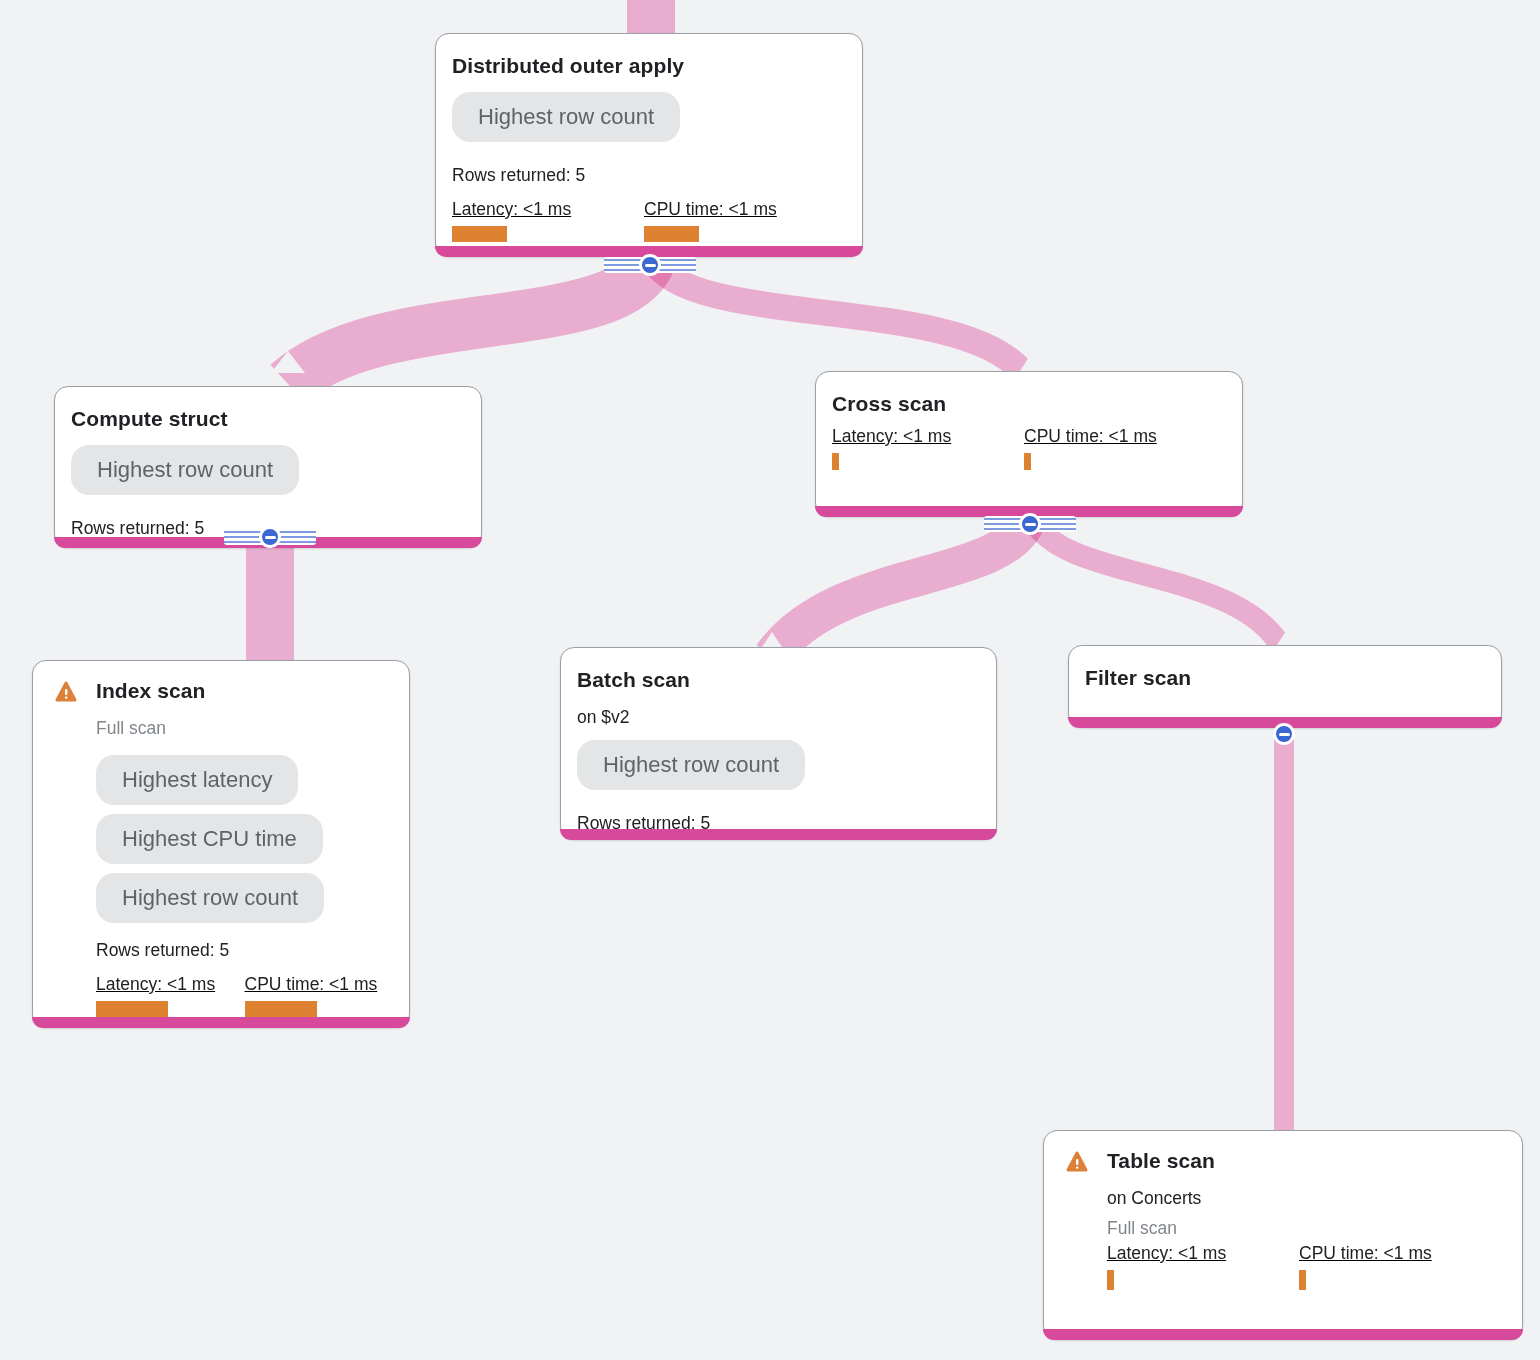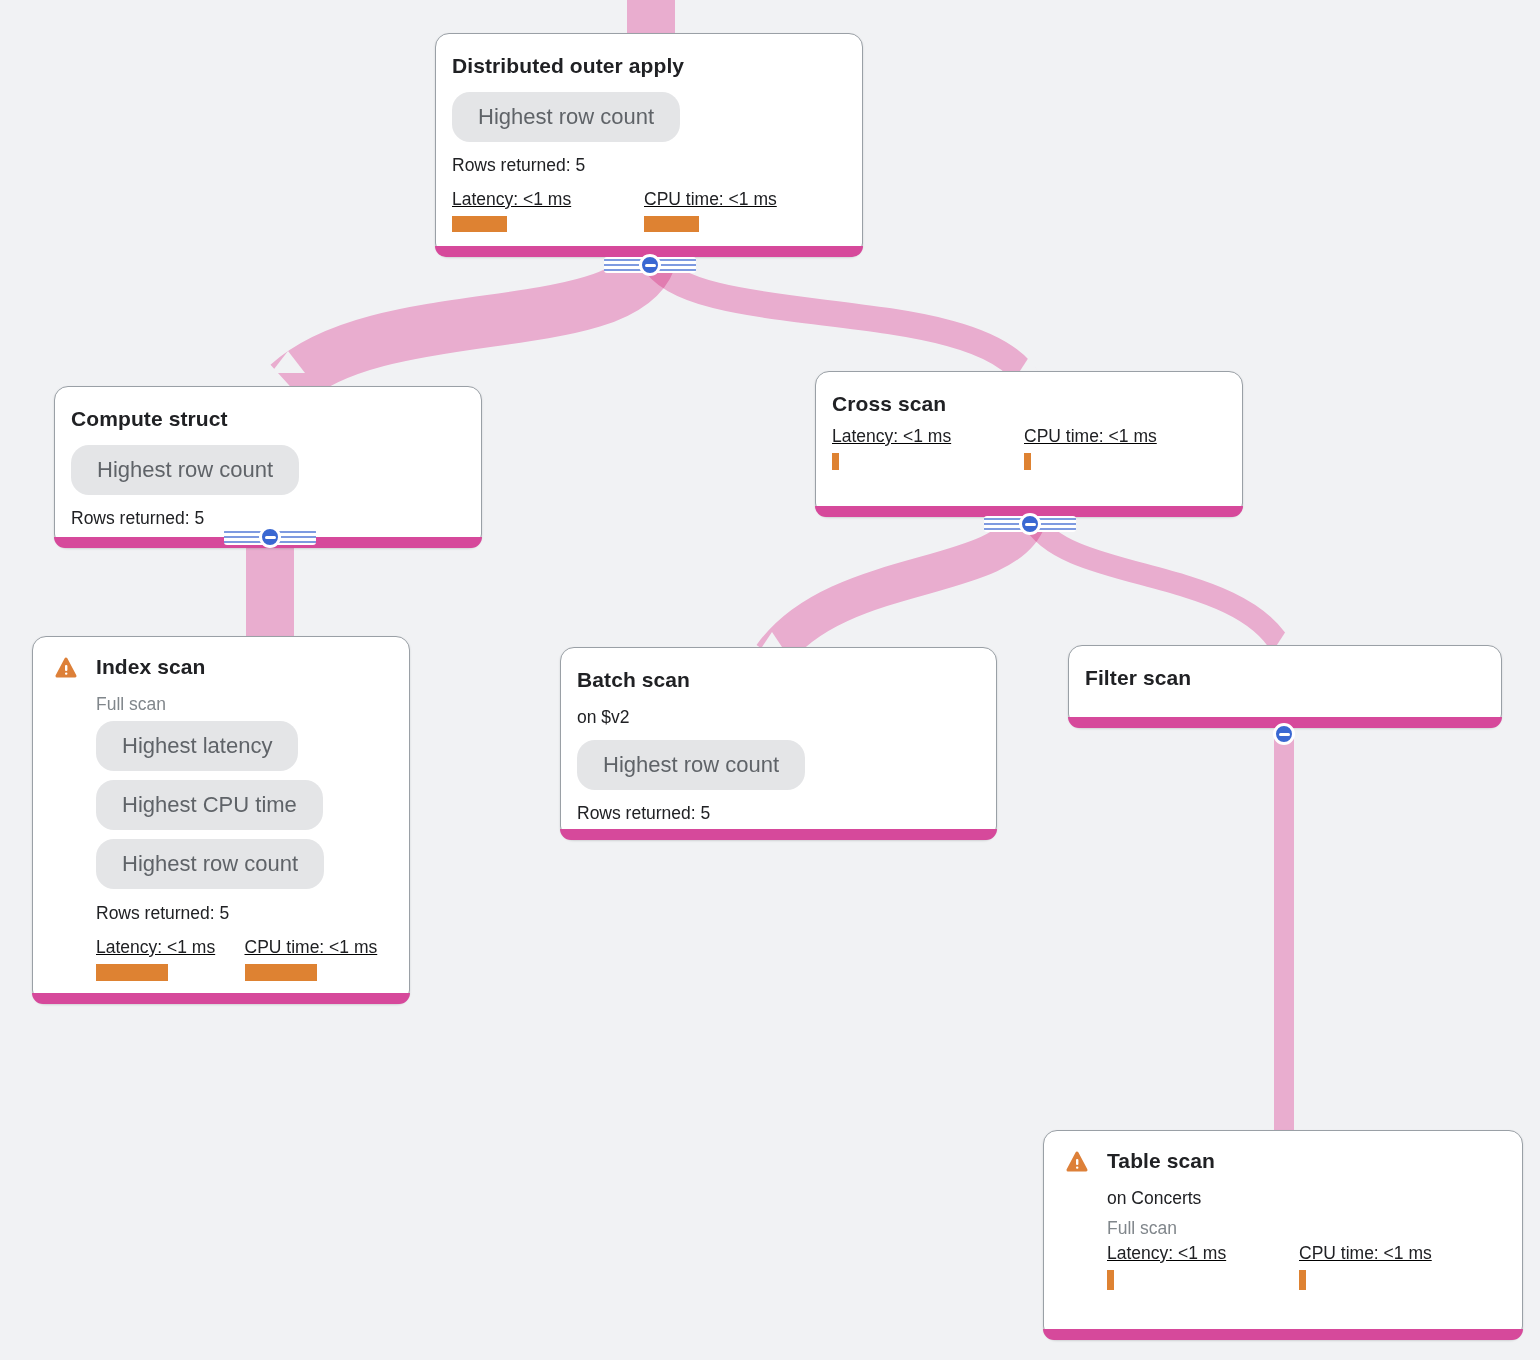--- a/index.html
+++ b/index.html
@@ -31,21 +31,21 @@
   }
   .node.warn{padding-left:63px;}
   .node .strip{position:absolute;left:-1px;right:-1px;bottom:-1px;height:11px;
     background:var(--strip);border-radius:0 0 14px 14px;}
   .title{font-size:21px;font-weight:700;color:var(--title);letter-spacing:.1px;margin-bottom:10px;}
   .sub{font-size:17.5px;color:var(--body);line-height:30px;}
   .faint{font-size:17.5px;color:var(--muted);line-height:30px;}
   .badge{display:inline-block;background:var(--badge-bg);color:var(--badge-text);
     font-size:22px;font-weight:500;border-radius:18px;padding:12px 26px;margin:4px 0 6px 0;}
   .badges .badge{display:table;margin:0 0 9px 0;}
-  .bodyline{font-size:17.5px;color:var(--body);line-height:30px;margin-top:2px;}
+  .bodyline{font-size:17.5px;color:var(--body);line-height:30px;margin-top:12px;}
   .metrics{display:flex;margin-top:9px;text-decoration:underline;}
   .metric{width:192px;}
   .mlabel{font-size:17.5px;color:var(--body);}
   .bar{background:var(--bar);margin-top:6px;}
 
   .warn-icon{position:absolute;left:21px;top:18px;width:24px;height:24px;}
 
   .toggle{position:absolute;z-index:3;cursor:pointer;}
   .toggle .band{position:absolute;left:0;top:5px;width:92px;height:16px;border-radius:3px;
     background:linear-gradient(to bottom,
@@ -115,29 +115,29 @@
         <div class="bar" style="width: 7px; height: 17px;"></div>
       </div>
       <div class="metric">
         <div class="mlabel">CPU time: &lt;1 ms</div>
         <div class="bar" style="width: 7px; height: 17px;"></div>
       </div>
     </div>
     <div class="strip"></div>
   </div>
 
-  <div class="node warn" style="left:32px;top:636px;width:378px;height:368px;padding-top:18px">
+  <div class="node warn" style="left:32px;top:660px;width:378px;height:368px;padding-top:18px">
     <svg class="warn-icon" viewBox="0 0 24 24">
       <path d="M3 21 L12 4 L21 21 Z" fill="var(--warn)" stroke="var(--warn)" stroke-width="3" stroke-linejoin="round"></path>
       <rect x="11" y="10" width="2.4" height="6" rx="1" fill="#fff"></rect>
       <rect x="11" y="17.4" width="2.4" height="2.4" rx="1" fill="#fff"></rect>
     </svg>
     <div class="title">Index scan</div>
     <div class="faint">Full scan</div>
-    <div class="badges" style="margin-top:2px">
+    <div class="badges" style="margin-top:12px">
       <div class="badge">Highest latency</div>
       <div class="badge">Highest CPU time</div>
       <div class="badge">Highest row count</div>
     </div>
     <div class="bodyline">Rows returned: 5</div>
     <div class="metrics">
       <div class="metric">
         <div class="mlabel">Latency: &lt;1 ms</div>
         <div class="bar" style="width: 72px; height: 17px;"></div>
       </div>

